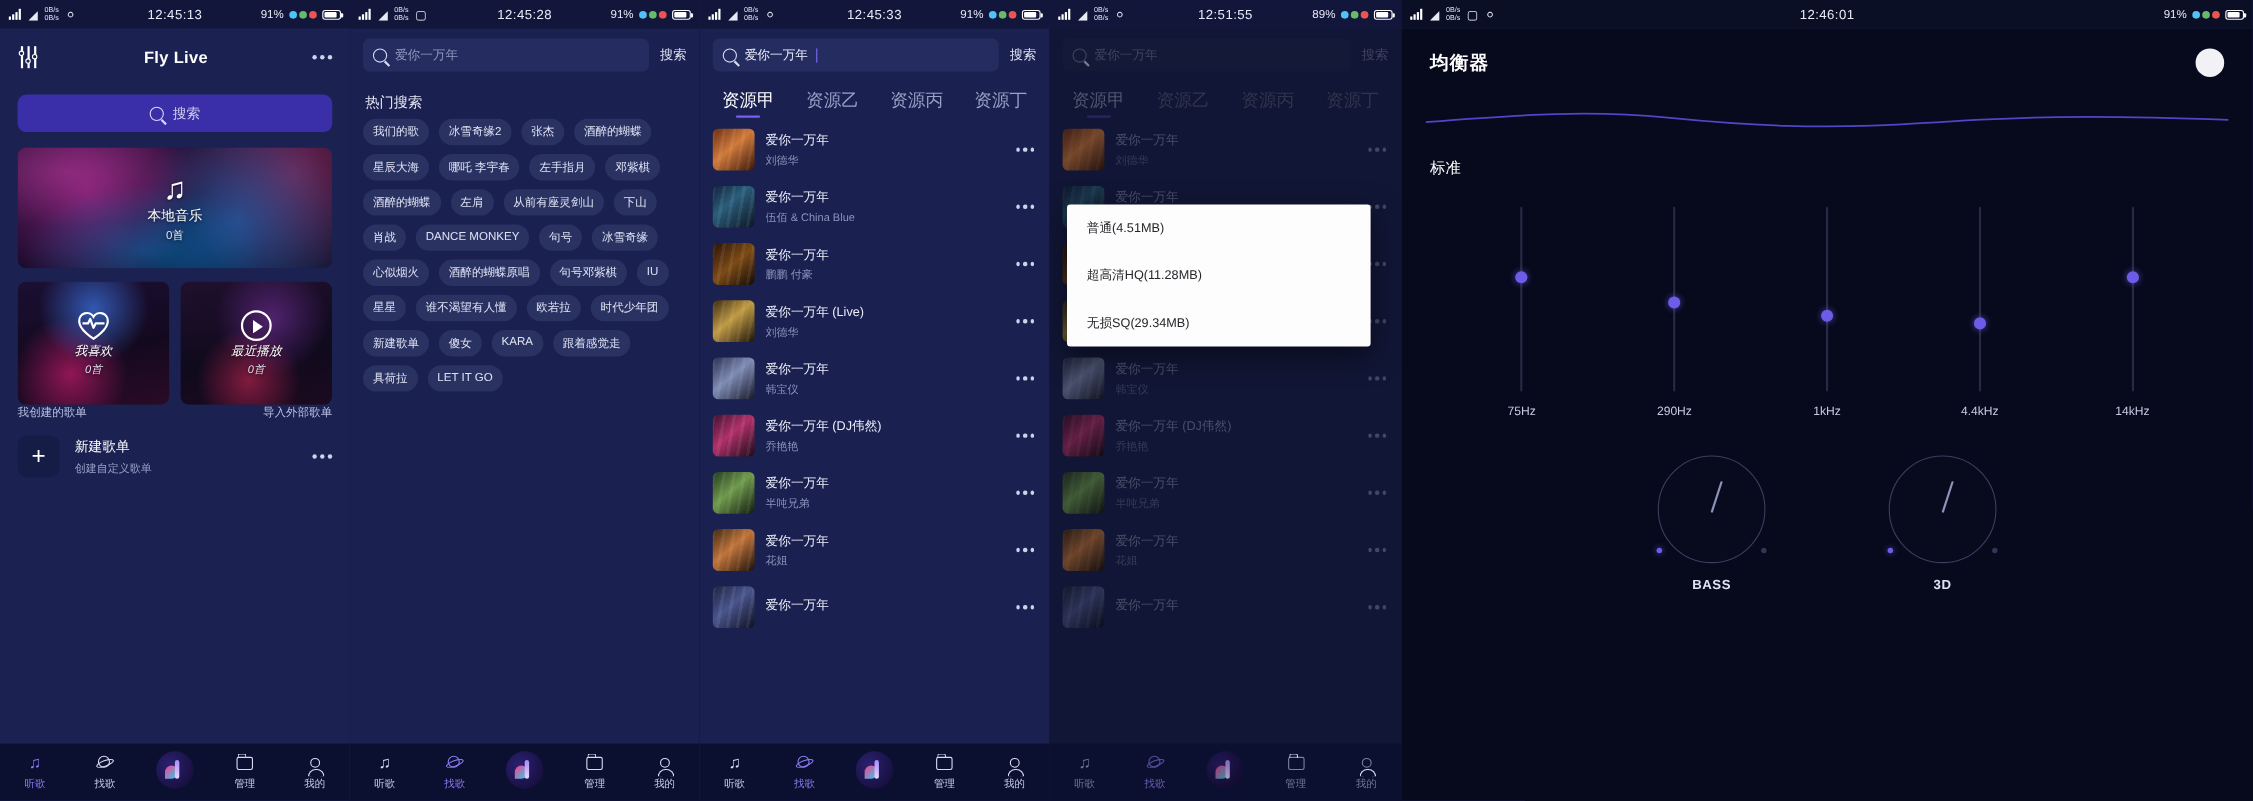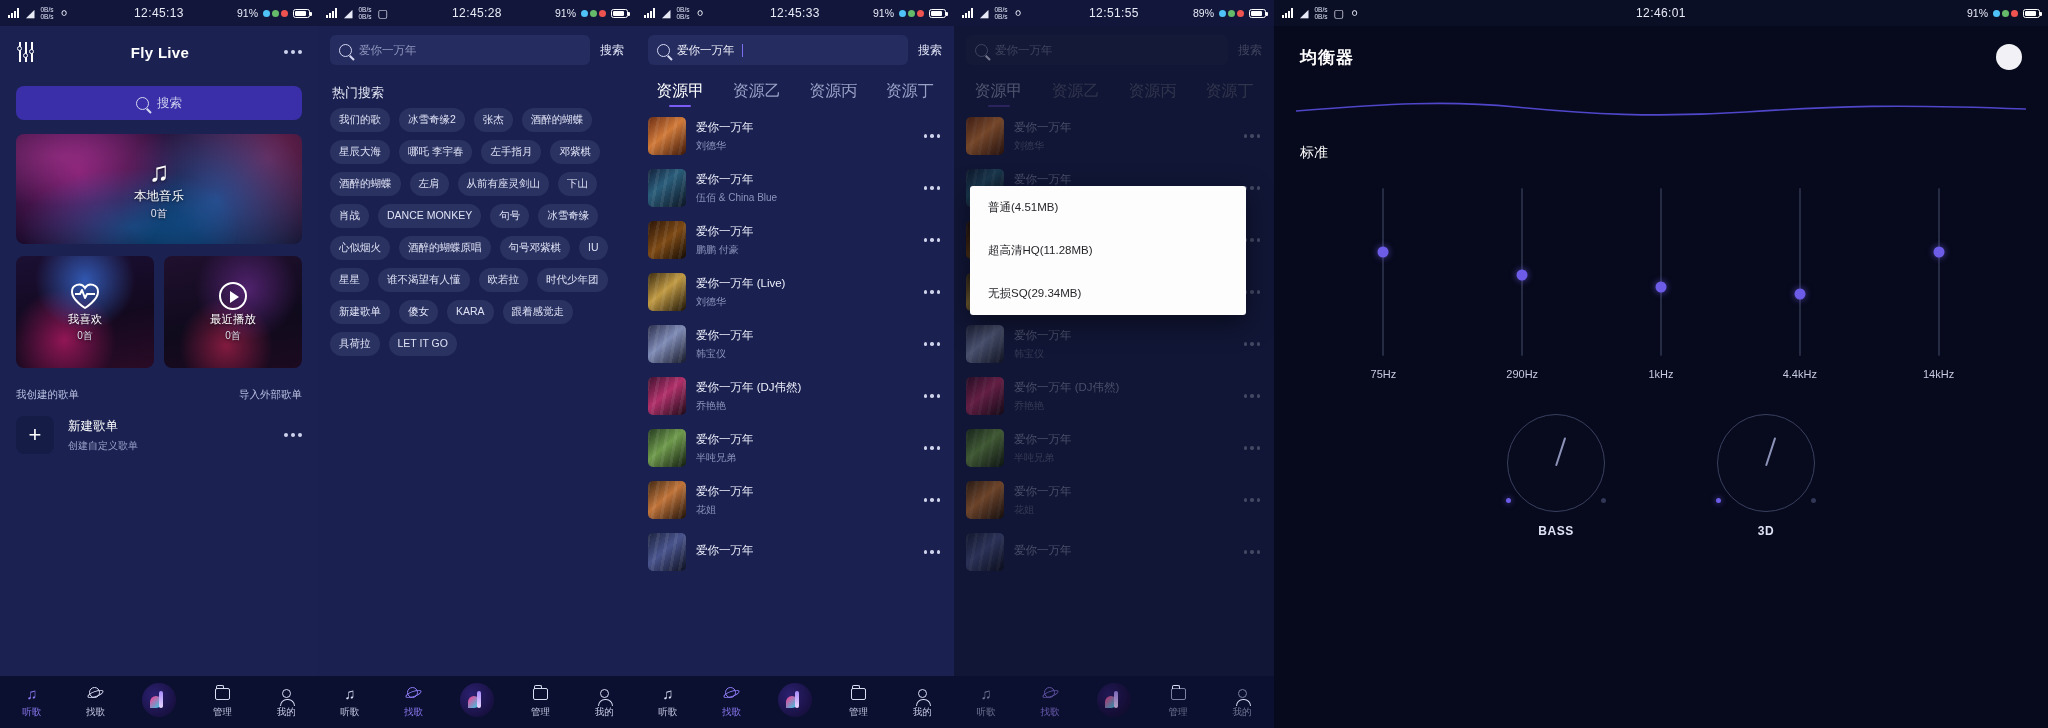--- a/index.html
+++ b/index.html
@@ -76,39 +76,39 @@
   .bigcard::before{
     content:""; position:absolute; inset:0;
     background:
       radial-gradient(ellipse at 40% 85%, rgba(0,170,255,.35), transparent 45%),
       radial-gradient(ellipse at 15% 20%, rgba(255,90,200,.25), transparent 40%);
   }
   .note { font-size:28px; color:#fff; line-height:1; position:relative; text-shadow:0 1px 3px rgba(0,0,0,.6);}
   .cardtitle { color:#fff; font-size:12.5px; position:relative; text-shadow:0 1px 3px rgba(0,0,0,.7);}
   .cardsub { color:#e2e3f3; font-size:10.5px; position:relative; text-shadow:0 1px 3px rgba(0,0,0,.7);}
 
-  .twocards { margin:12px 16px 0; display:flex; gap:10px; }
+  .twocards { margin:12px 16px 0; display:flex; gap:10px;font-style:italic; }
   .smallcard { flex:1; height:112px; border-radius:8px; position:relative; overflow:hidden;
     display:flex; flex-direction:column; align-items:center; justify-content:center; gap:2px;}
   .sc1 { background:
       radial-gradient(circle at 50% 22%, rgba(60,120,235,.7), transparent 45%),
       radial-gradient(circle at 35% 75%, rgba(225,30,120,.6), transparent 42%),
       linear-gradient(170deg,#1b0f33,#13091f 55%,#2a0b26); }
   .sc2 { background:
       radial-gradient(circle at 60% 30%, rgba(150,60,200,.45), transparent 45%),
       radial-gradient(circle at 45% 80%, rgba(220,40,90,.55), transparent 40%),
       linear-gradient(170deg,#20102e,#0f0a1c 60%,#1c0a20); }
   .heart { position:relative; width:30px; height:28px; }
   .heart svg { width:30px; height:28px; }
   .playc { width:28px;height:28px;border:2px solid #fff;border-radius:50%;position:relative;}
   .playc::after{content:"";position:absolute;left:9px;top:7px;border-left:9px solid #fff;border-top:6px solid transparent;border-bottom:6px solid transparent;}
   .sclabel { color:#fff; font-size:11.5px; text-shadow:0 1px 3px rgba(0,0,0,.7); position:relative;}
   .scsub { color:#dcdeee; font-size:10px; text-shadow:0 1px 3px rgba(0,0,0,.7); position:relative;}
 
-  .rowlabels { margin:20px 16px 0; display:flex; justify-content:space-between; color:#b9bfe0; font-size:10.5px;}
+  .rowlabels { margin:0 16px 0; display:flex; justify-content:space-between; color:#b9bfe0; font-size:10.5px;}
 
   .newpl { margin:14px 16px 0; display:flex; align-items:center; gap:14px; }
   .plusbox { width:38px;height:38px;border-radius:8px;background:#151c45;display:flex;align-items:center;justify-content:center;}
   .plusbox span { color:#fff; font-size:22px; line-height:1; font-weight:300; }
   .nptext { flex:1; }
   .nptitle { color:#fff; font-size:12.5px; }
   .npsub { color:#9aa2c8; font-size:10px; margin-top:4px; }
   .npkebab { display:flex; gap:3px; }
   .npkebab b { width:4px;height:4px;border-radius:50%;background:#cfd4ee; }
 

